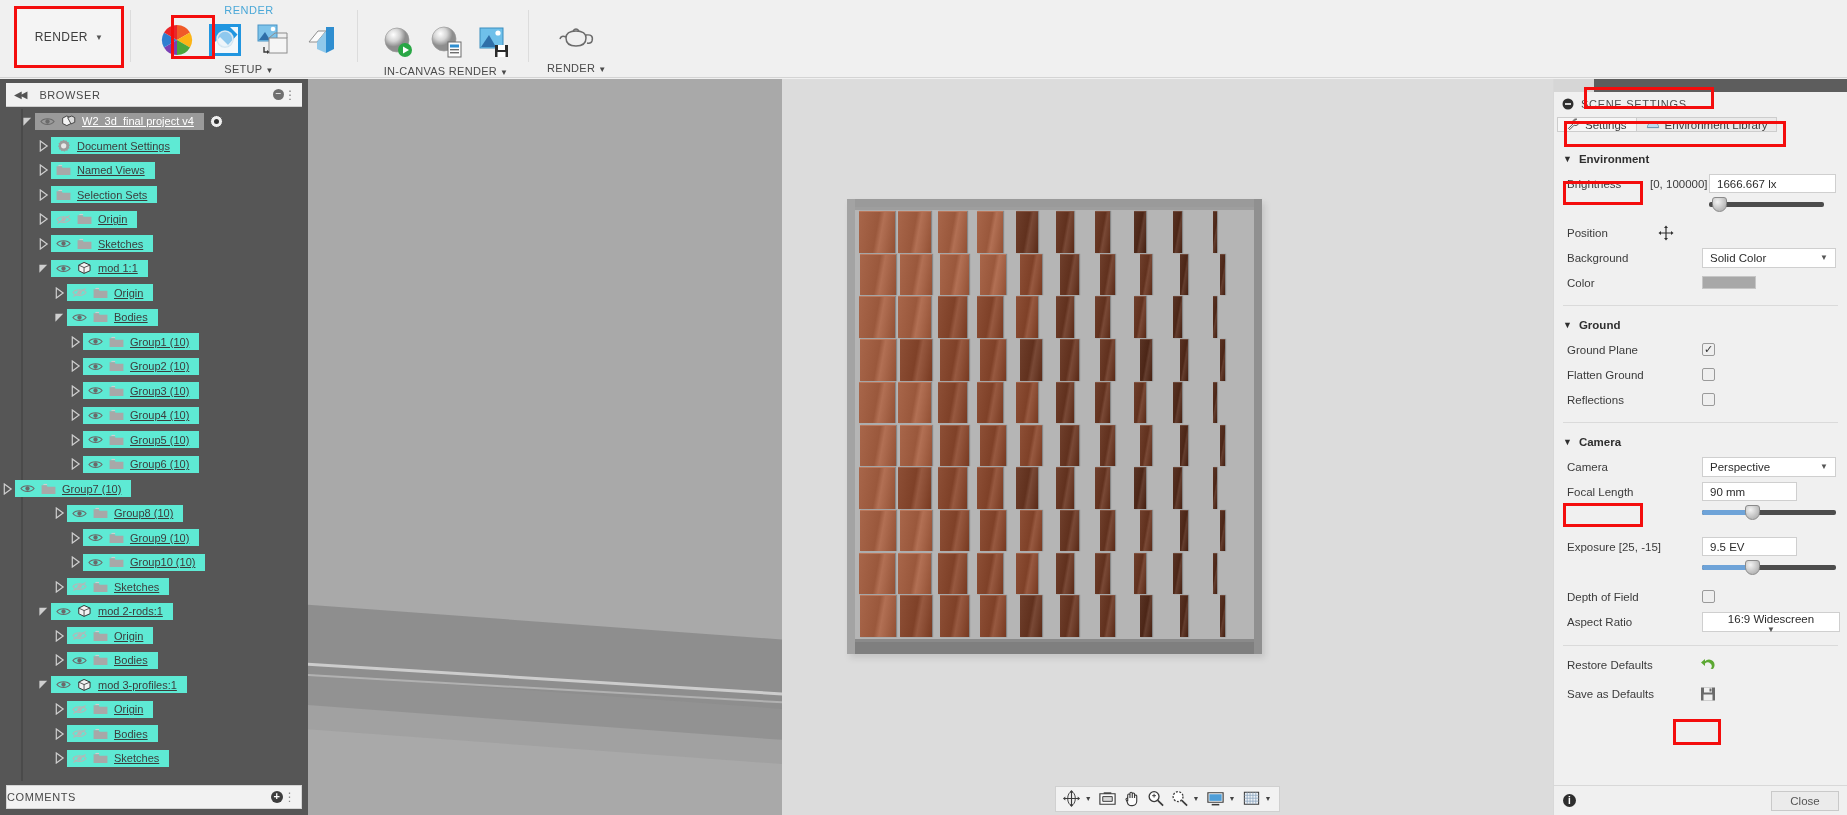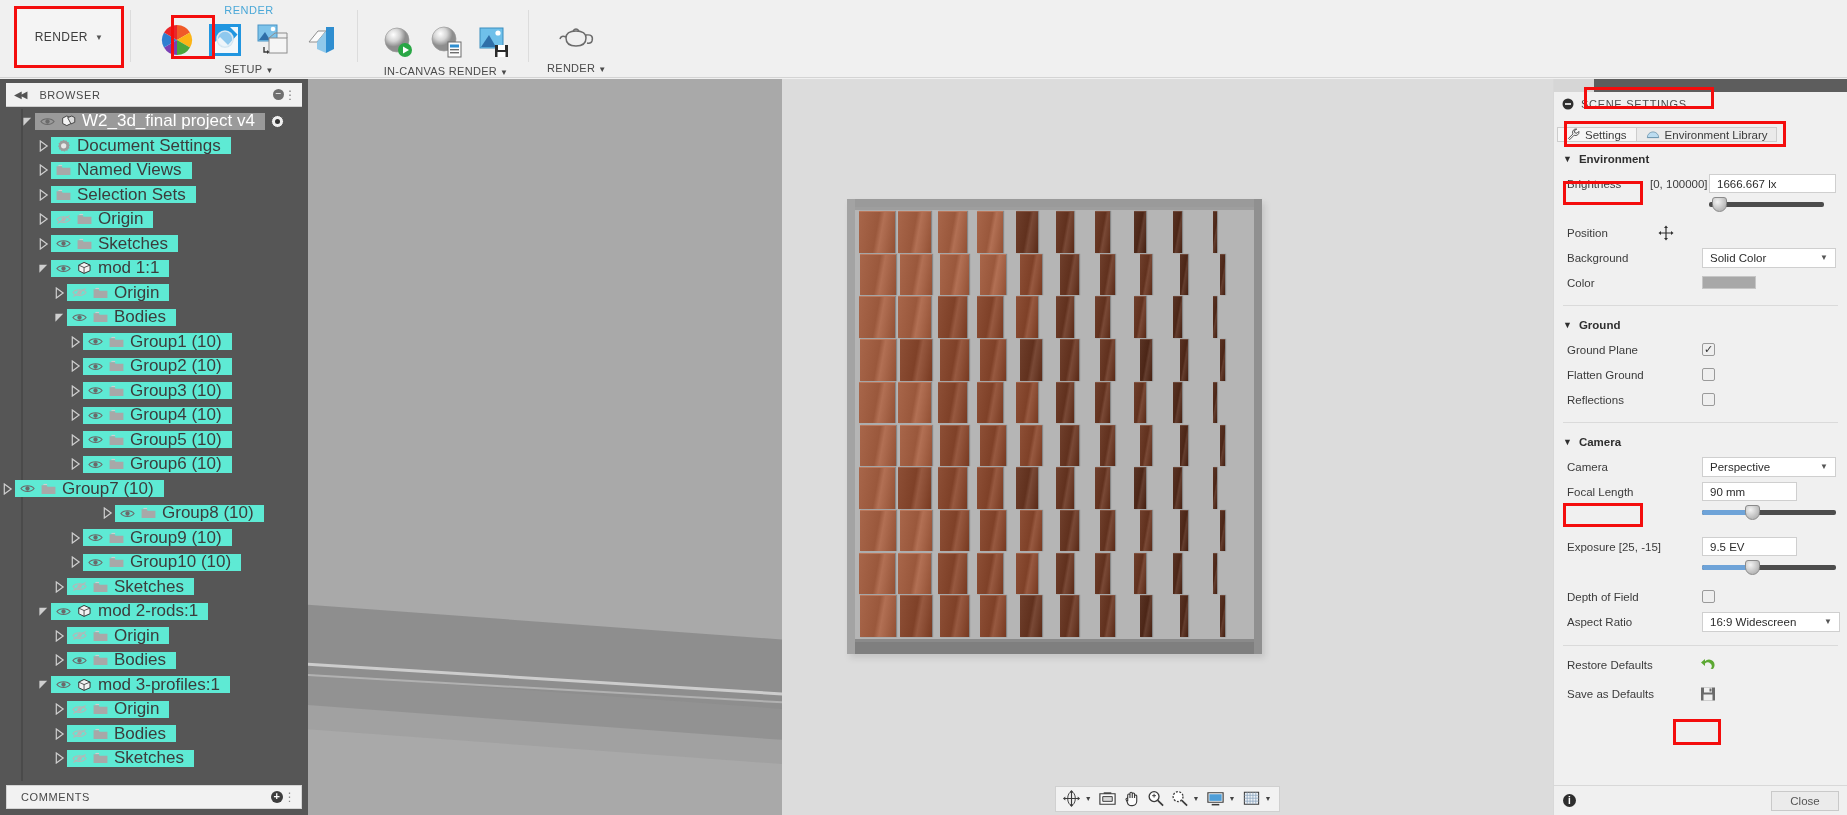--- a/index.html
+++ b/index.html
@@ -64,36 +64,36 @@
   #tree { position:absolute; left:0; top:30px; width:308px; height:672px; overflow:hidden; }
   .row { height:24.5px; display:flex; align-items:center; position:relative; }
   .twisty { width:15px; height:24px; display:flex; align-items:center; justify-content:center; }
   .twisty svg { display:block; }
   .rowbody {
     height:17px; display:flex; align-items:center; gap:6px;
     background:#5eead4; padding:0 10px 0 5px; border-radius:0px;
     box-shadow: 0 0 0 0 rgba(0,0,0,0);
   }
   .rowbody.sel { background:#9a9a9a; }
-  .rowbody .lbl { font-size:17px; color:#3c3c3c; white-space:nowrap; }
+  .rowbody .lbl { font-size:11px; color:#3c3c3c; white-space:nowrap;text-decoration:underline; }
   .rowbody.sel .lbl { color:#fff; }
   .eye { width:15px; height:12px; display:flex; align-items:center; justify-content:center; }
   .ic { width:15px; height:13px; display:flex; align-items:center; justify-content:center; }
   .radio {
     width:13px; height:13px; border-radius:50%; background:#efefef;
     border:1.5px solid #4e4e4e; display:flex; align-items:center; justify-content:center;
     margin-left:6px;
   }
   .radio i { width:5px; height:5px; border-radius:50%; background:#333; display:block; }
   .vline { position:absolute; left:21px; top:0; bottom:0; width:2px; background:#4a4a4a; }
 
   #comments {
     position:absolute; left:6px; bottom:6px; width:296px; height:24px;
     background:#f2f2f2; border:1px solid #d4d4d4;
-    display:flex; align-items:center; padding-left:14px; color:#484848;
+    display:flex; align-items:center; color:#484848;
     font-size:11px; letter-spacing:.6px;
   }
   #comments .plus { position:absolute; right:18px; width:12px; height:12px; border-radius:50%; background:#3d3d3d; color:#fff; font-size:11px; line-height:11px; text-align:center; font-weight:bold;}
   #comments .grip { position:absolute; right:5px; color:#8a8a8a; font-size:12px; }
 
   
   #canvas-left {
     position:absolute; left:308px; top:79px; width:474px; height:736px;
     background:#a9a9a9; overflow:hidden;
   }
@@ -151,21 +151,21 @@
     position:absolute; right:0; top:79px; width:294px; height:736px;
     background:#f0f0f0; border-left:1px solid #d8d8d8;
   }
   #scene-topbar { height:13px; background:#5d5d5d; }
   #scene-topbar .lite { width:40px; height:13px; background:#d6d6d6; }
   #scene-head {
     height:24px; display:flex; align-items:center; gap:7px; padding-left:8px;
     background:#f0f0f0; position:relative;
   }
   #scene-head .title { font-size:11px; color:#4a4a4a; letter-spacing:.7px; }
-  #scene-tabs { height:26px; display:flex; align-items:flex-end; padding:1px 0 0 3px; }
+  #scene-tabs { height:26px; display:flex; align-items:flex-start; padding:1px 0 0 3px; }
   .stab {
     display:flex; align-items:center; gap:5px; padding:0 9px;
     border:1px solid #cdcdcd; background:#eaeaea; font-size:11.5px; color:#3b3b3b;
     margin-right:-1px;
   }
   .stab.active { background:#f6f6f6; }
   .sec-title {
     display:flex; align-items:center; gap:7px; height:25px; padding-left:9px;
     font-size:11.5px; font-weight:bold; color:#2f2f2f;
   }
@@ -685,21 +685,21 @@
             </span>
             <span class="ic">
               <svg width="15" height="12" viewBox="0 0 16 13">
                 <path d="M0.5 2.5 L6 2.5 L7 4 L15.5 4 L15.5 12 L0.5 12 Z" fill="#a8a8a8"></path>
                 <path d="M2.5 1 L6.5 1 L6.5 2.2 L2.5 2.2 Z" fill="#cfcfcf"></path>
               </svg>
             </span>
             <span class="lbl">Group7 (10)</span>
           </div>
         </div>
-        <div class="row" style="padding-left: 100px;">
+        <div class="row" style="padding-left: 52px;">
           <div class="twisty">
             <svg width="11" height="12" viewBox="0 0 12 13">
               <path d="M2.5 1 L10 6.5 L2.5 12 Z" fill="none" stroke="#cfcfcf" stroke-width="1.3"></path>
             </svg>
           </div>
           <div class="rowbody">
             <span class="eye">
               <svg width="15" height="11" viewBox="0 0 16 11">
                 <path d="M1 5.5 C3.5 1.5 12.5 1.5 15 5.5 C12.5 9.5 3.5 9.5 1 5.5 Z" fill="none" stroke="#6a6a6a" stroke-width="1.2"></path>
                 <circle cx="8" cy="5.5" r="2.3" fill="#6a6a6a"></circle>
@@ -1276,21 +1276,21 @@
       </div>
     </div>
 
     <div class="prow" style="margin-top:8px;">
       <span class="plabel">Depth of Field</span>
       <div class="chk" style="margin-left:48px;"></div>
     </div>
 
     <div class="prow">
       <span class="plabel">Aspect Ratio</span>
-      <div class="psel" style="position:absolute; left:148px; width:138px;">
+      <div class="psel" style="position:absolute; left:148px; width:138px;flex-direction:column;">
         <span>16:9 Widescreen</span>
         <span class="car">▼</span>
       </div>
     </div>
 
     <div class="hr" style="margin-top:11px;"></div>
 
     <div class="prow">
       <span class="plabel">Restore Defaults</span>
       <svg width="16" height="16" viewBox="0 0 16 16" style="margin-left:46px;">

